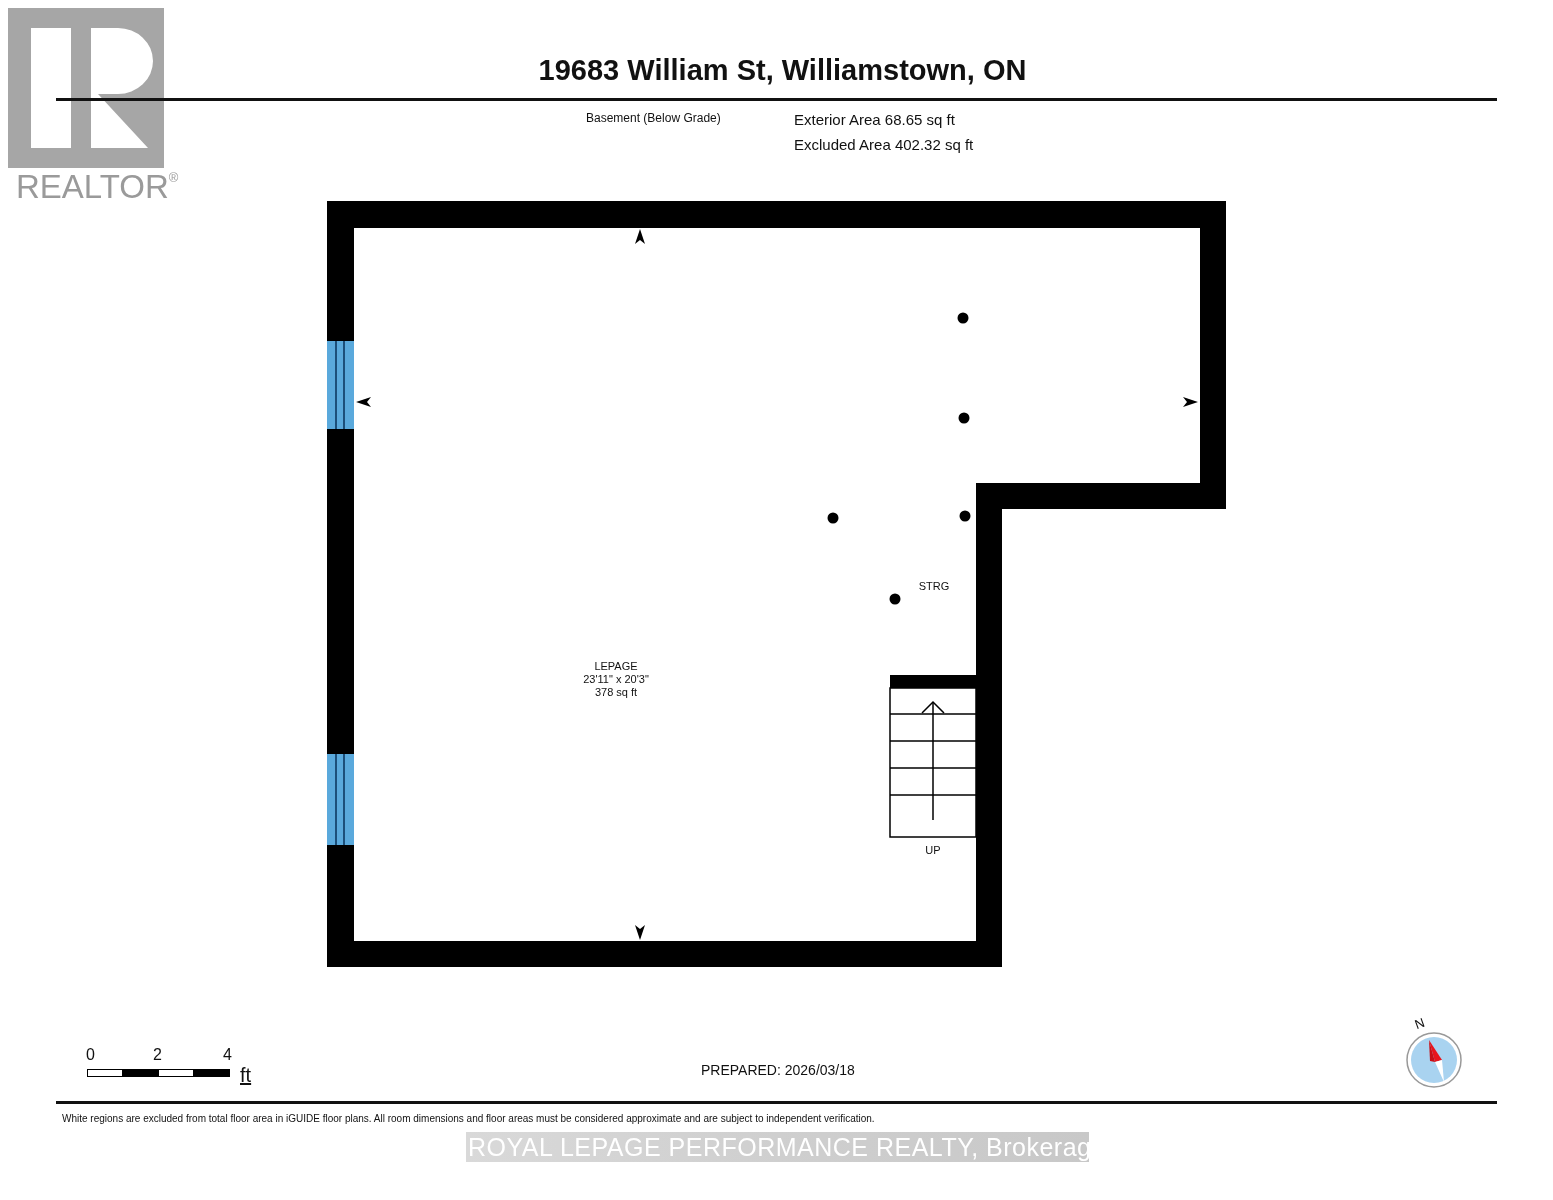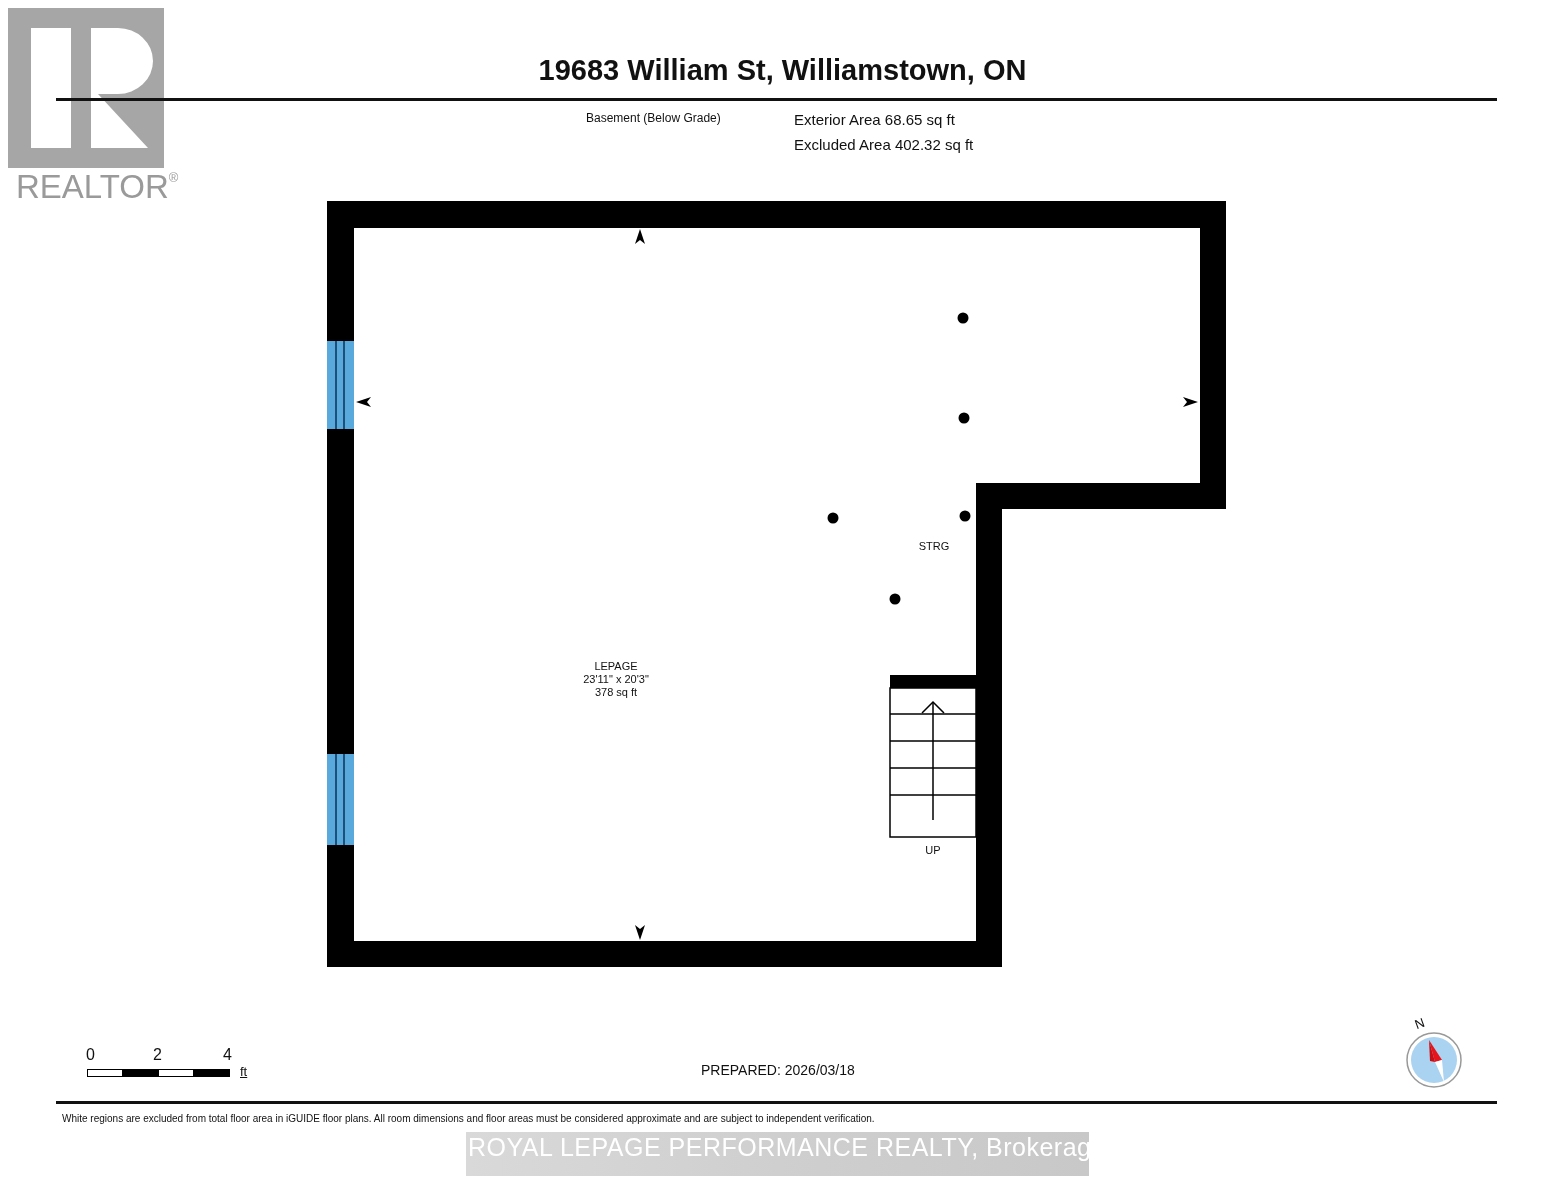--- a/index.html
+++ b/index.html
@@ -11,21 +11,21 @@
   .title { left: 0; width: 1553px; top: 54px; text-align: center; font-size: 29px; font-weight: bold; margin-left: 6px; }
   .title-rule { left: 56px; top: 98px; width: 1441px; height: 3px; background: #111; }
   .level-name { left: 586px; top: 111px; font-size: 12px; font-weight: normal; }
   .area-line { left: 794px; font-size: 15px; text-align: center; }
   .plan { left: 0; top: 0; width: 1553px; height: 1200px; }
   .room-label { font-size: 11px; text-align: center; line-height: 13px; }
   .scale { left: 86px; top: 1046px; width: 190px; height: 40px; }
   .prepared { left: 701px; top: 1062px; font-size: 14px; }
   .foot-rule { left: 56px; top: 1101px; width: 1441px; height: 3px; background: #111; }
   .disclaimer { left: 62px; top: 1113px; font-size: 10px; }
-  .watermark { left: 466px; top: 1132px; width: 621px; height: 44px; background: linear-gradient(90deg, #d9d9d9, #cfcfcf 50%, #c8c8c8); color: #ffffff; font-size: 25px; line-height: 30px; padding-left: 2px; white-space: nowrap; letter-spacing: 0.5px; text-align: center; }
+  .watermark { left: 466px; top: 1132px; width: 621px; height: 30px; background: linear-gradient(90deg, #d9d9d9, #cfcfcf 50%, #c8c8c8); color: #ffffff; font-size: 25px; line-height: 30px; padding-left: 2px; white-space: nowrap; letter-spacing: 0.5px; text-align: center; }
   .compass { left: 1400px; top: 1014px; width: 70px; height: 76px; }
 </style>
 </head>
 <body>
 
 <svg class="abs logo" viewBox="0 0 156 160">
   <rect x="0" y="0" width="156" height="160" fill="#a6a6a6"></rect>
   <rect x="23" y="20" width="40" height="120" fill="#ffffff"></rect>
   <path d="M83 20 H110 A35 33 0 0 1 110 86 H90 L140 140 H83 Z" fill="#ffffff"></path>
   <path d="M83 86 V140 H140 Z" fill="#a6a6a6" opacity="0"></path>
@@ -74,34 +74,34 @@
     <line x1="933" y1="820" x2="933" y2="702" stroke="#000" stroke-width="1.5"></line>
     <polyline points="922,713 933,702 944,713" fill="none" stroke="#000" stroke-width="1.5"></polyline>
   </g>
 </svg>
 
 <div class="abs room-label" style="left:556px; top:660px; width:120px;">
   <div>LEPAGE</div>
   <div>23'11" x 20'3"</div>
   <div>378 sq ft</div>
 </div>
-<div class="abs room-label" style="left:904px; top:540px; width:60px;">STRG</div>
+<div class="abs room-label" style="left:904px; top:580px; width:60px;">STRG</div>
 <div class="abs room-label" style="left:903px; top:844px; width:60px;">UP</div>
 
 <div class="abs scale">
   <span class="abs" style="left:0; top:0; font-size:16px;">0</span>
   <span class="abs" style="left:67px; top:0; font-size:16px;">2</span>
   <span class="abs" style="left:137px; top:0; font-size:16px;">4</span>
   <svg class="abs" style="left:1px; top:22px;" width="146" height="10">
     <rect x="0.5" y="1.5" width="35" height="7" fill="#fff" stroke="#000"></rect>
     <rect x="35.5" y="1.5" width="36" height="7" fill="#000" stroke="#000"></rect>
     <rect x="71.5" y="1.5" width="35" height="7" fill="#fff" stroke="#000"></rect>
     <rect x="106.5" y="1.5" width="36" height="7" fill="#000" stroke="#000"></rect>
   </svg>
-  <span class="abs" style="left:154px; top:18px; font-size:13px;text-decoration:underline;">ft</span>
+  <span class="abs" style="left:154px; top:18px; font-size:20px;text-decoration:underline;">ft</span>
 </div>
 
 <div class="abs prepared">PREPARED: 2026/03/18</div>
 
 <div class="abs compass">
   <span class="abs" style="left:15px; top:2px; font-size:13px; transform:rotate(-20deg);">N</span>
   <svg class="abs" style="left:4px; top:16px;" width="60" height="60" viewBox="0 0 60 60">
     <circle cx="30" cy="30" r="27" fill="#fff" stroke="#999" stroke-width="1.5"></circle>
     <circle cx="30" cy="30" r="23" fill="#a9d3f0"></circle>
     <path d="M25 10 L38 30 L31 32 Z" fill="#e8141c"></path>

